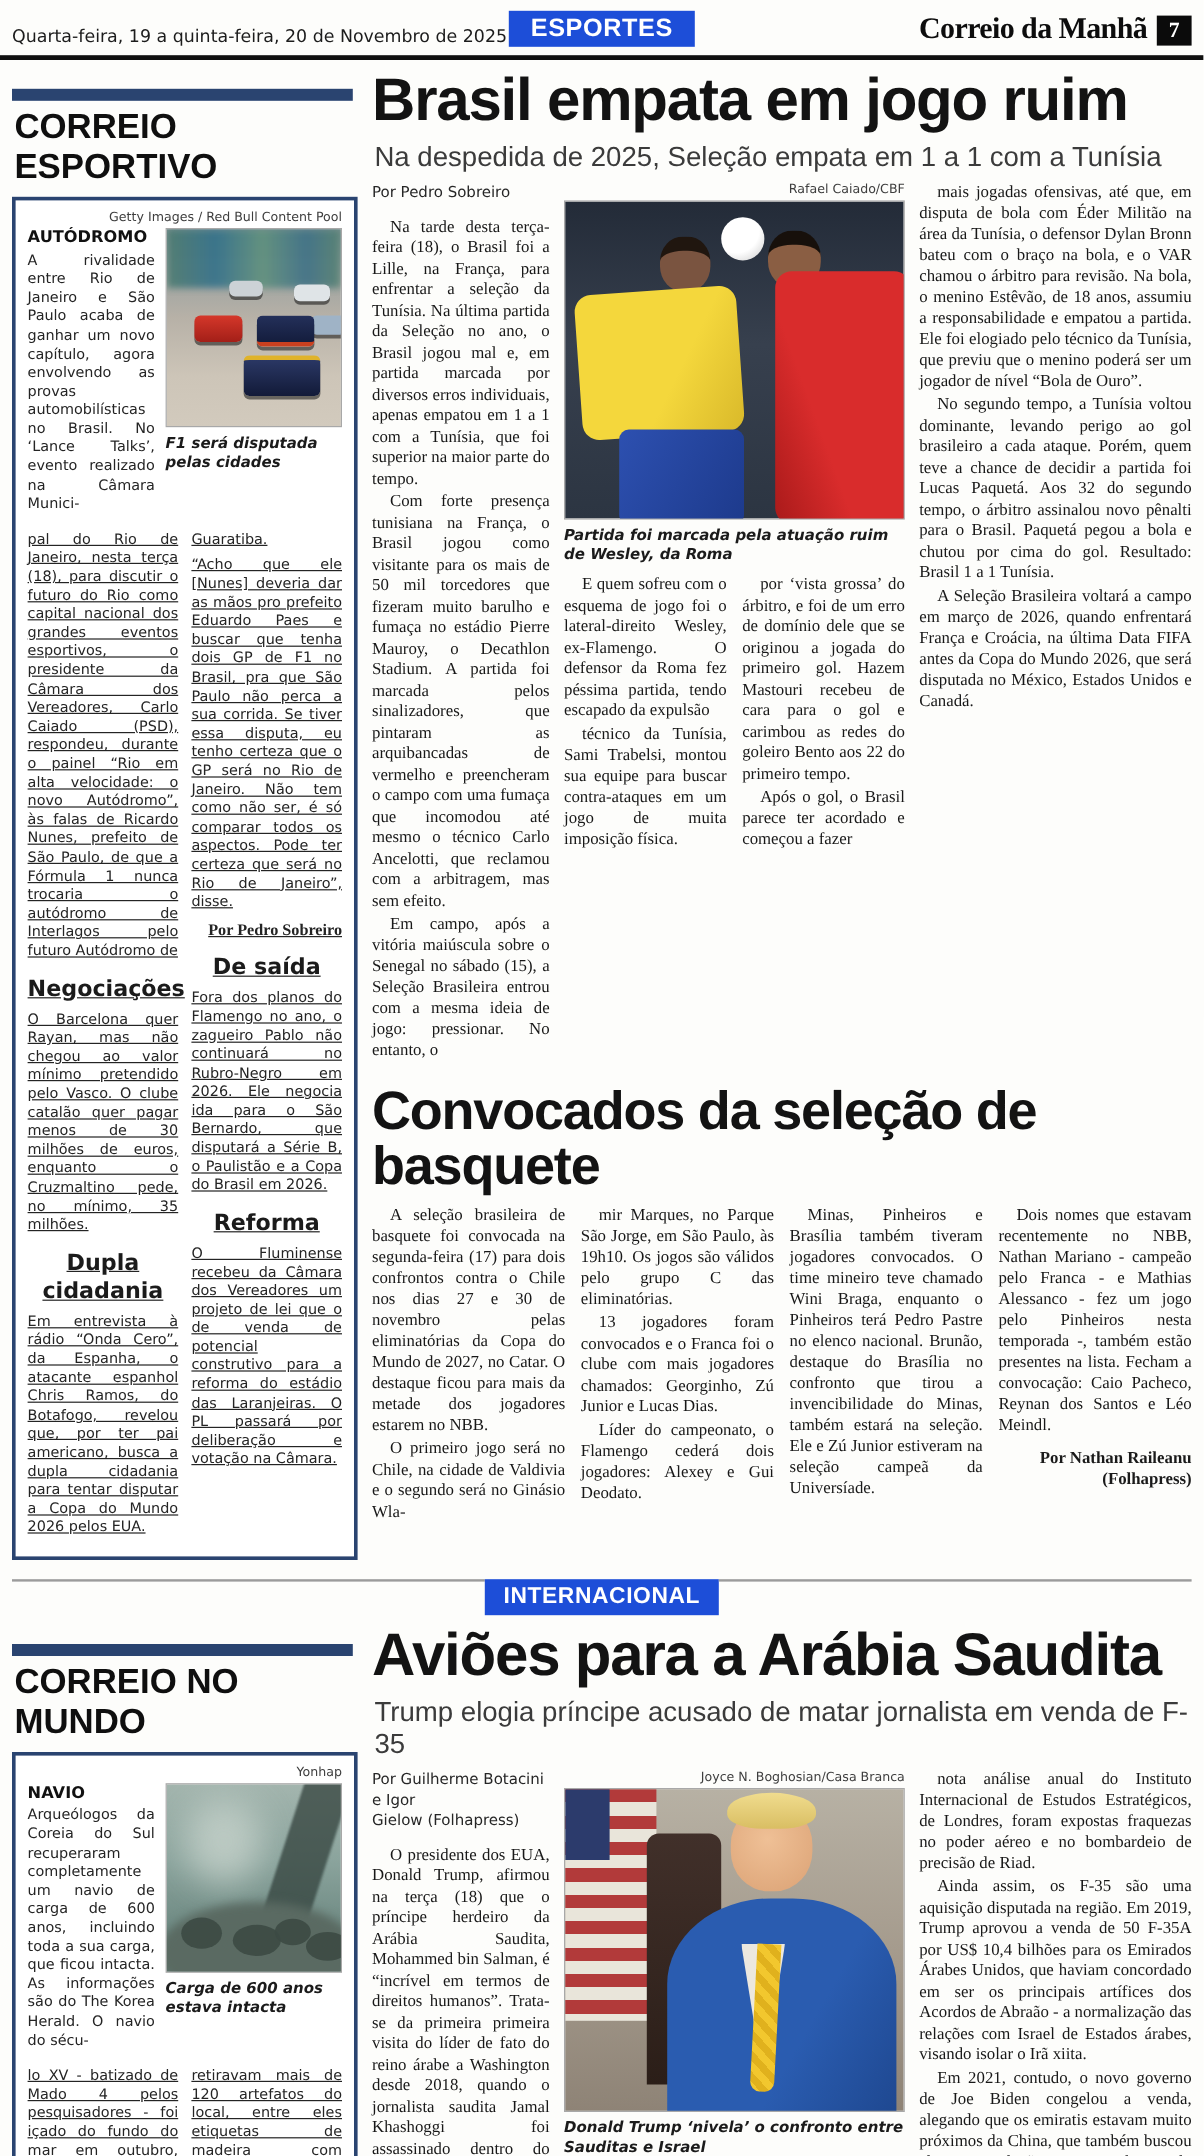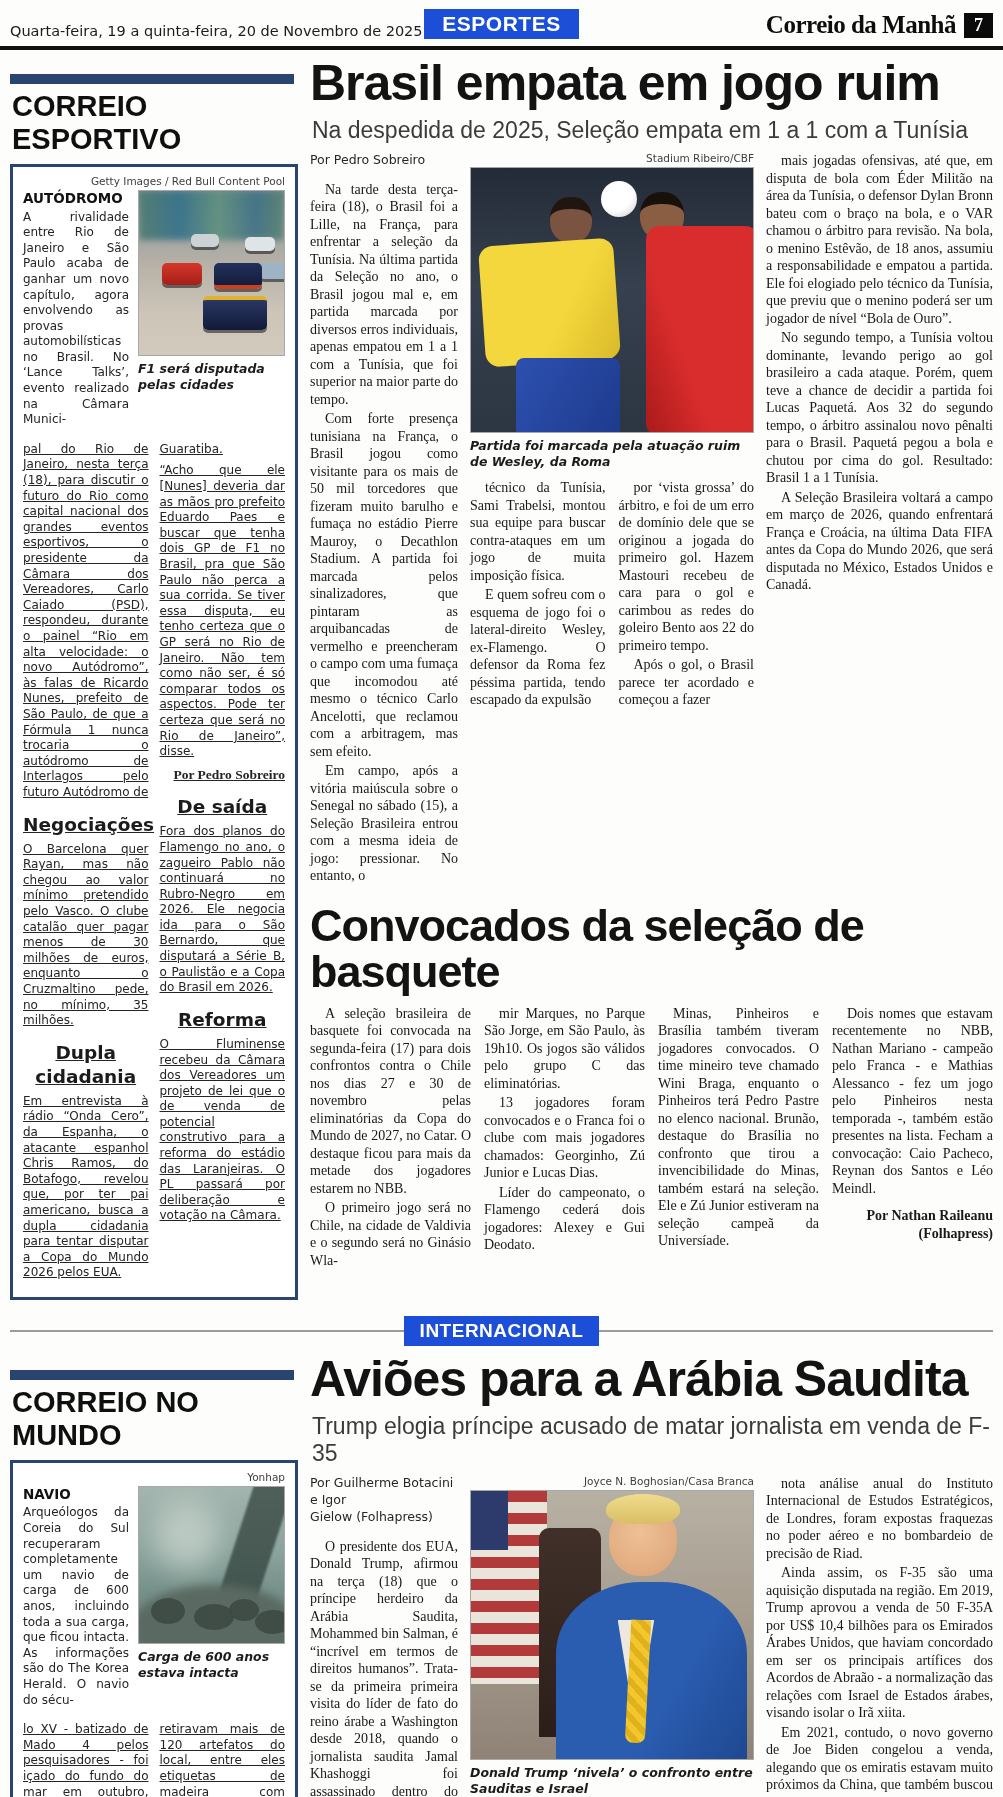--- a/index.html
+++ b/index.html
@@ -61,21 +61,21 @@
   .article-grid{ display:flex; gap:12px; }
   .acol1{ width:148px; flex:0 0 148px; }
   .acenter{ width:284px; flex:0 0 284px; }
   .acol4{ flex:1; min-width:0; }
   .twocols{ display:flex; gap:13px; margin-top:10px; }
   .twocols > div{ flex:1; min-width:0; }
   .fourcols{ display:flex; gap:13px; }
   .fourcols > div{ flex:1; min-width:0; }
 
   
-  .intl-divider{ display:flex; align-items:center; margin:16px 10px 4px; }
+  .intl-divider{ display:flex; margin:16px 10px 4px; }
   .intl-divider::before, .intl-divider::after{ content:""; flex:1; border-top:2px solid #9b9b9b; }
   .intl-badge{ font-size:19px; letter-spacing:.5px; padding:4px 16px; }
 
   
   .photo{ position:relative; overflow:hidden; border:1px solid #a8a8a8; background:#bbb; }
   .ph-f1{ height:166px; background:linear-gradient(180deg,#7d9294 0%,#97a0a0 18%,#b7b1a7 45%,#cdc5b8 75%,#d2cabd 100%); }
   .f1-top{ position:absolute; top:0; left:0; right:0; height:30%;
            background:linear-gradient(90deg,#49796c,#2e6e89 28%,#5d907b 55%,#3a6e85 80%,#52806f);
            filter:blur(3px); opacity:.85; }
   .car{ position:absolute; border-radius:5px; box-shadow:0 3px 0 rgba(20,20,20,.55); }
@@ -203,34 +203,34 @@
     <div class="article-grid">
       <div class="acol1 serifcol">
         <div class="byline-sans">Por Pedro Sobreiro</div>
         <div>
             <p>Na tarde desta terça-feira (18), o Brasil foi a Lille, na França, para enfrentar a seleção da Tunísia. Na última partida da Seleção no ano, o Brasil jogou mal e, em partida marcada por diversos erros individuais, apenas empatou em 1 a 1 com a Tunísia, que foi superior na maior parte do tempo.</p>
             <p>Com forte presença tunisiana na França, o Brasil jogou como visitante para os mais de 50 mil torcedores que fizeram muito barulho e fumaça no estádio Pierre Mauroy, o Decathlon Stadium. A partida foi marcada pelos sinalizadores, que pintaram as arquibancadas de vermelho e preencheram o campo com uma fumaça que incomodou até mesmo o técnico Carlo Ancelotti, que reclamou com a arbitragem, mas sem efeito.</p>
             <p>Em campo, após a vitória maiúscula sobre o Senegal no sábado (15), a Seleção Brasileira entrou com a mesma ideia de jogo: pressionar. No entanto, o</p>
           </div>
       </div>
       <div class="acenter">
-        <div class="credit">Stadium Ribeiro/CBF</div>
+        <div class="credit">Rafael Caiado/CBF</div>
         <div class="photo ph-soccer">
           <span class="sp-ball"></span>
           <span class="sp-head-l"></span>
           <span class="sp-head-r"></span>
           <span class="sp-shirt-l"></span>
           <span class="sp-shorts"></span>
           <span class="sp-shirt-r"></span>
         </div>
         <div class="caption">Partida foi marcada pela atuação ruim de Wesley, da Roma</div>
         <div class="twocols">
           <div class="serifcol">
+              <p>E quem sofreu com o esquema de jogo foi o lateral-direito Wesley, ex-Flamengo. O defensor da Roma fez péssima partida, tendo escapado da expulsão</p>
               <p>técnico da Tunísia, Sami Trabelsi, montou sua equipe para buscar contra-ataques em um jogo de muita imposição física.</p>
-              <p>E quem sofreu com o esquema de jogo foi o lateral-direito Wesley, ex-Flamengo. O defensor da Roma fez péssima partida, tendo escapado da expulsão</p>
             </div>
           <div class="serifcol">
               <p>por ‘vista grossa’ do árbitro, e foi de um erro de domínio dele que se originou a jogada do primeiro gol. Hazem Mastouri recebeu de cara para o gol e carimbou as redes do goleiro Bento aos 22 do primeiro tempo.</p>
               <p>Após o gol, o Brasil parece ter acordado e começou a fazer</p>
             </div>
         </div>
       </div>
       <div class="acol4 serifcol">
           <p>mais jogadas ofensivas, até que, em disputa de bola com Éder Militão na área da Tunísia, o defensor Dylan Bronn bateu com o braço na bola, e o VAR chamou o árbitro para revisão. Na bola, o menino Estêvão, de 18 anos, assumiu a responsabilidade e empatou a partida. Ele foi elogiado pelo técnico da Tunísia, que previu que o menino poderá ser um jogador de nível “Bola de Ouro”.</p>
           <p>No segundo tempo, a Tunísia voltou dominante, levando perigo ao gol brasileiro a cada ataque. Porém, quem teve a chance de decidir a partida foi Lucas Paquetá. Aos 32 do segundo tempo, o árbitro assinalou novo pênalti para o Brasil. Paquetá pegou a bola e chutou por cima do gol. Resultado: Brasil 1 a 1 Tunísia.</p>

